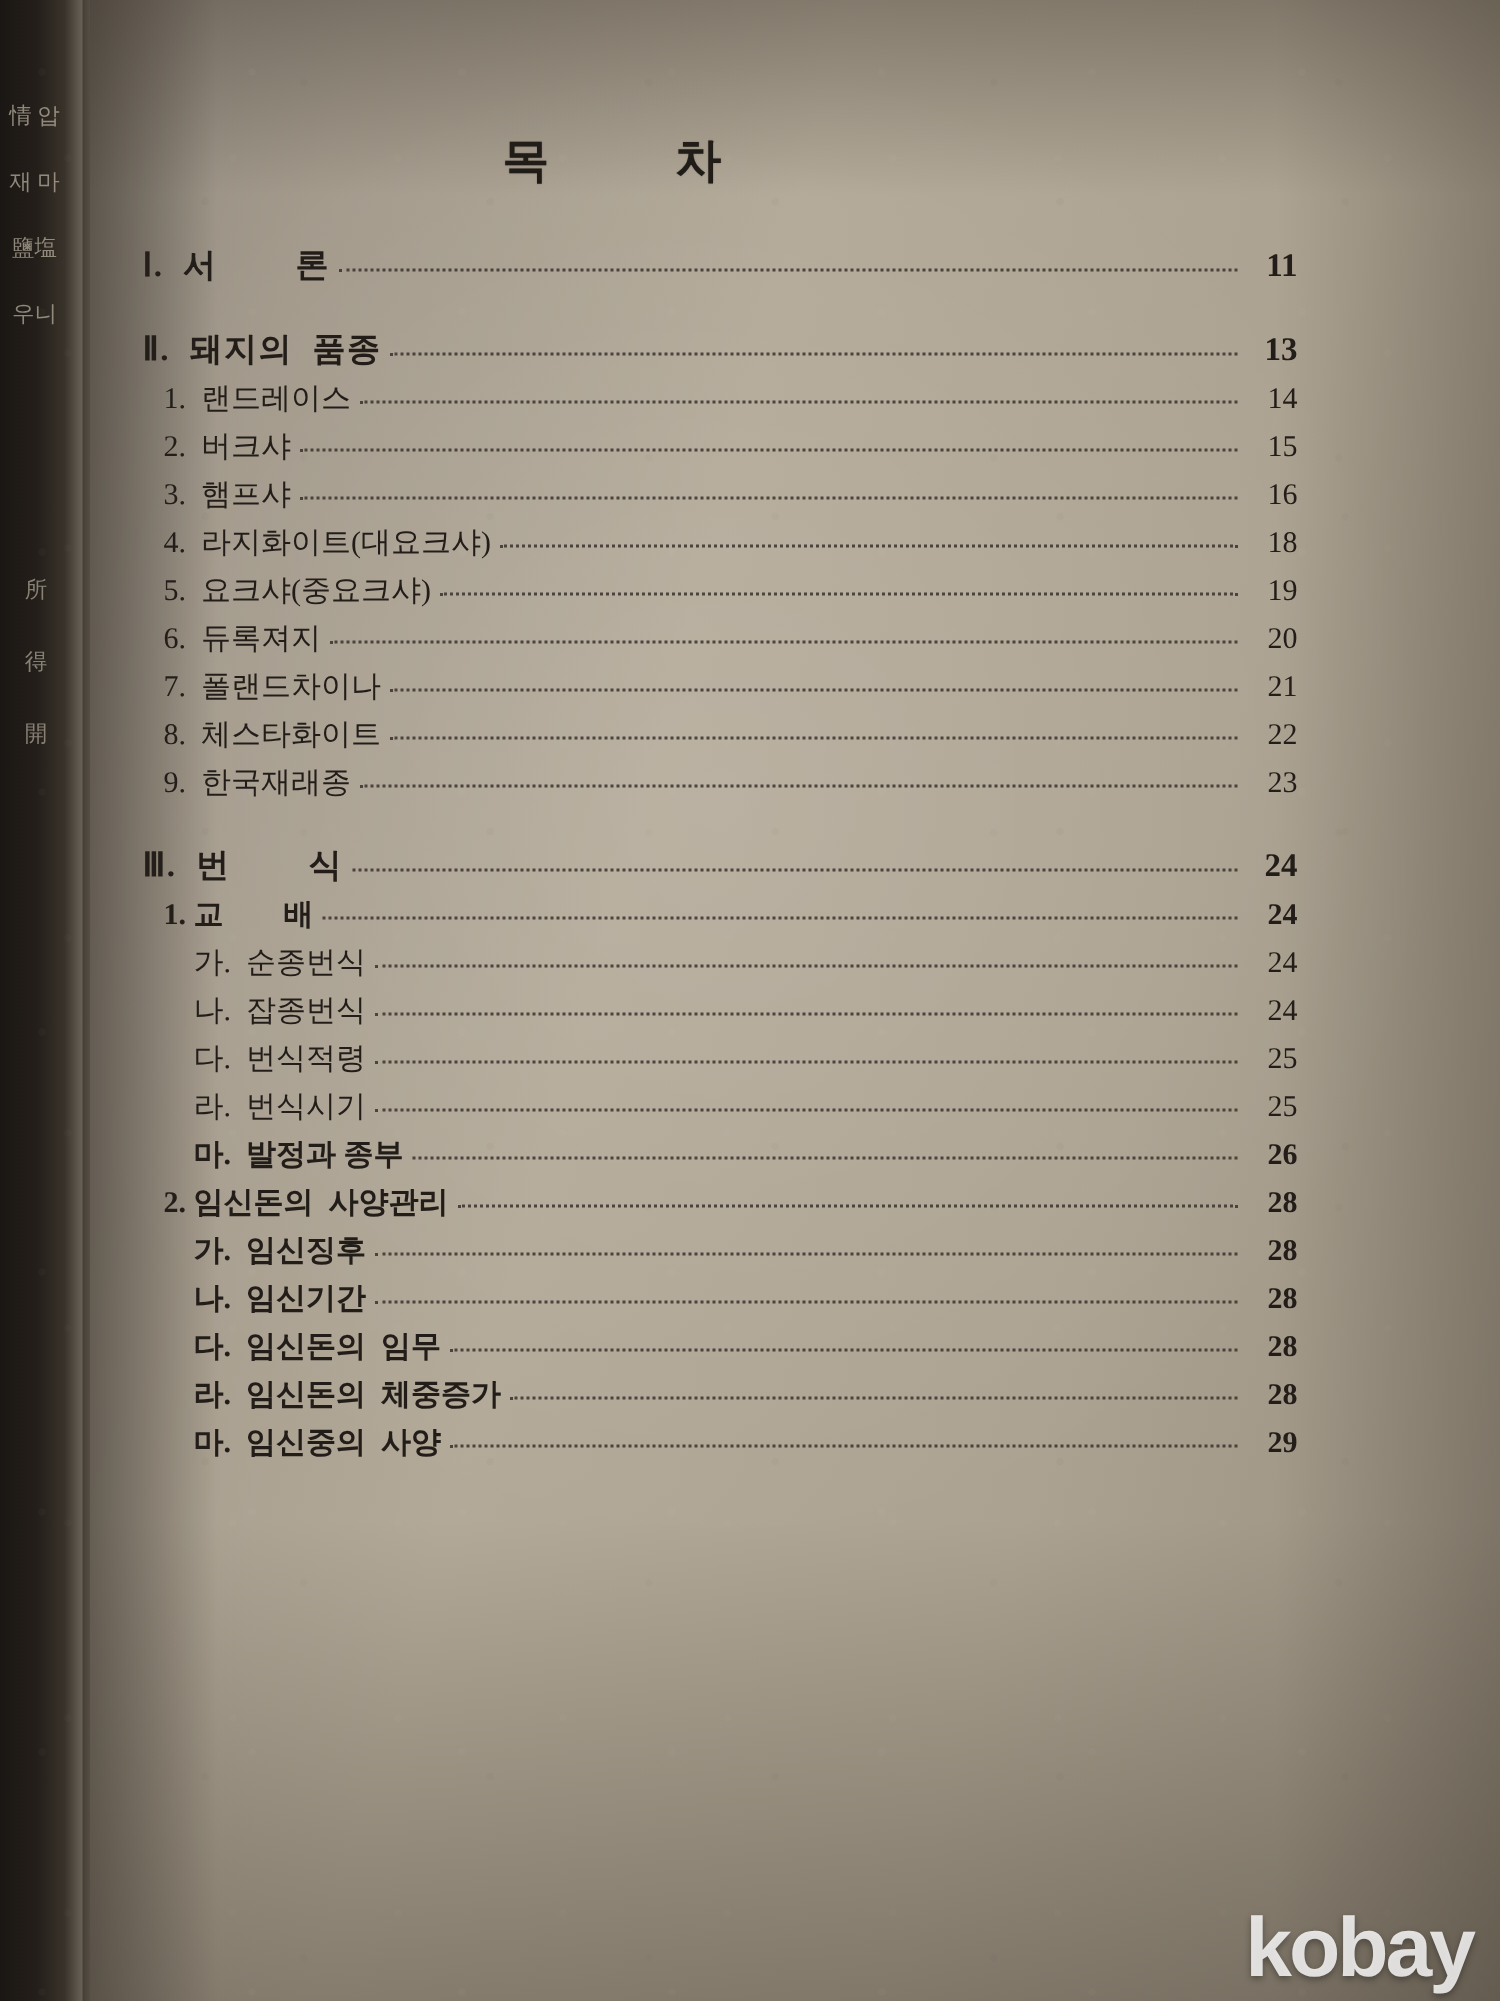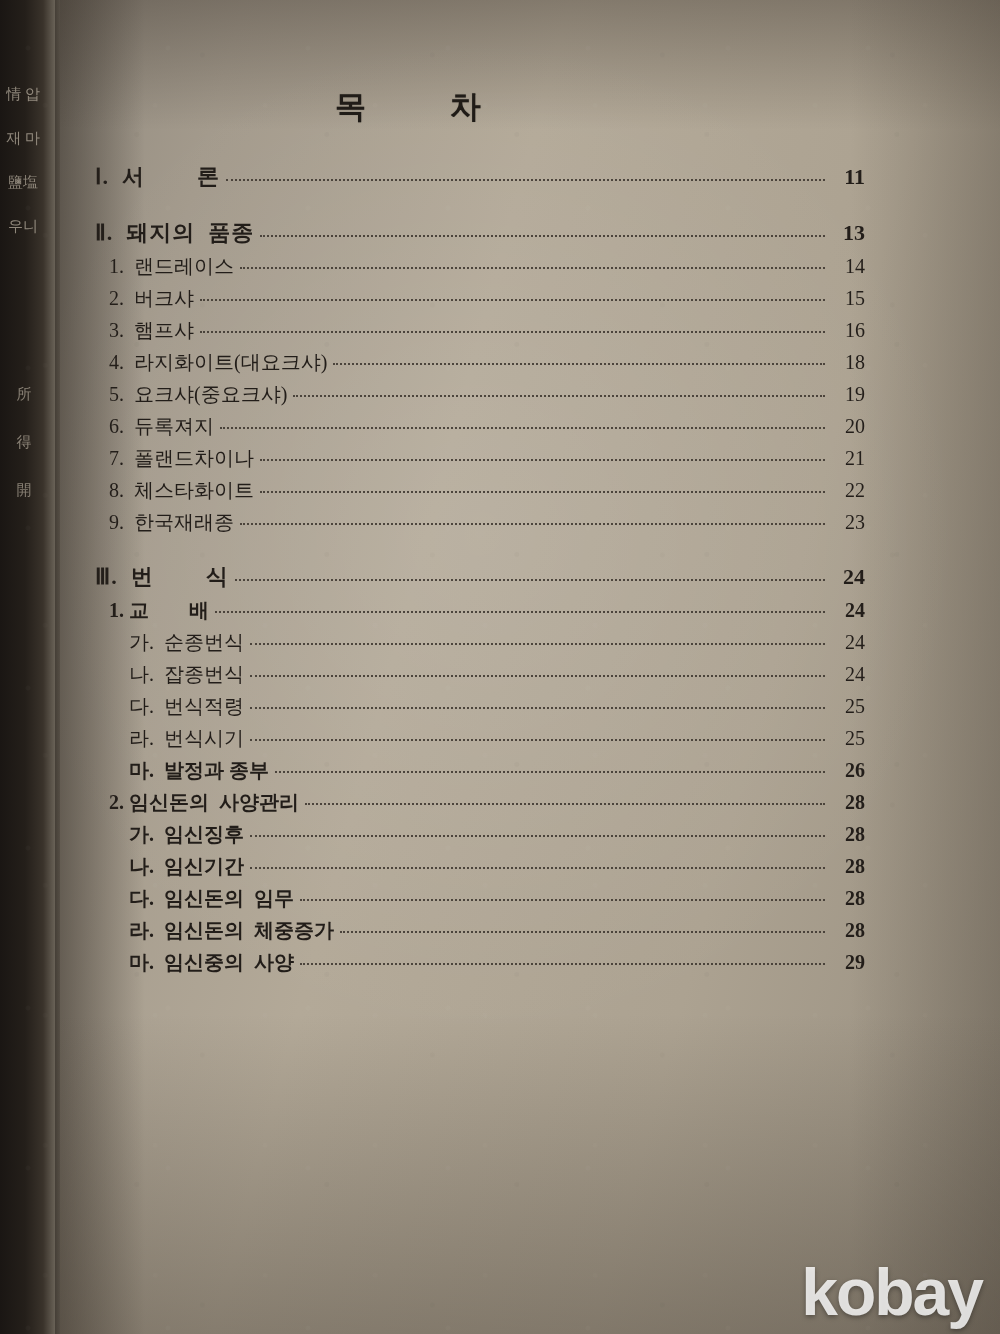--- a/index.html
+++ b/index.html
@@ -19,21 +19,21 @@
   }
   
   #left-edge {
     position: absolute;
     left: 0; top: 0;
     width: 60px; height: 100%;
     background: linear-gradient(90deg, #1a1613 0%, #241f1a 42%, #3a332b 72%, #6a6358 92%, #857d70 100%);
   }
   #left-page-text {
     position: absolute;
-    left: 0; top: 72px;
+    left: 0; top: 56px;
     width: 46px;
     color: #b5ac9d;
     font-size: 15px;
     line-height: 44px;
     text-align: center;
     opacity: .75;
     letter-spacing: 0;
     white-space: pre-line;
   }
   #left-page-text2 {
@@ -134,21 +134,21 @@
   .heavy { font-weight: 700; }
   .gap-top { margin-top: 34px; }
 
   
   #watermark {
     position: absolute;
     right: 18px;
     bottom: 4px;
     font-family: "Liberation Sans", sans-serif;
     font-weight: 700;
-    font-size: 66px;
+    font-size: 56px;
     letter-spacing: -2px;
     color: rgba(255,255,255,0.82);
     text-shadow: 0 2px 5px rgba(0,0,0,0.35);
   }
 </style>
 </head>
 <body>
 
 <div id="page">
 

